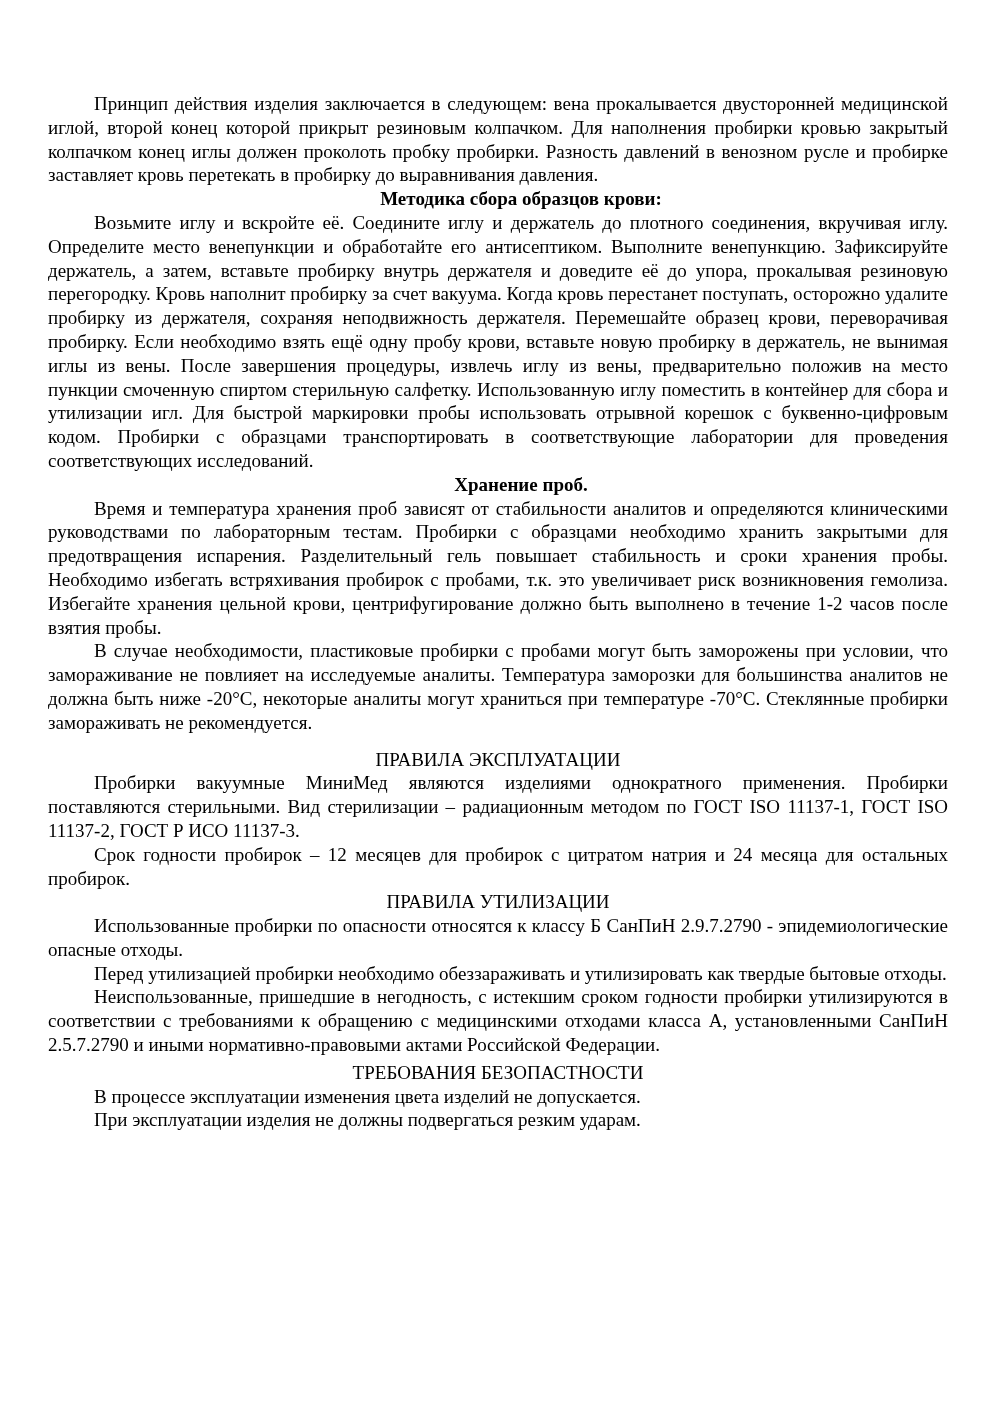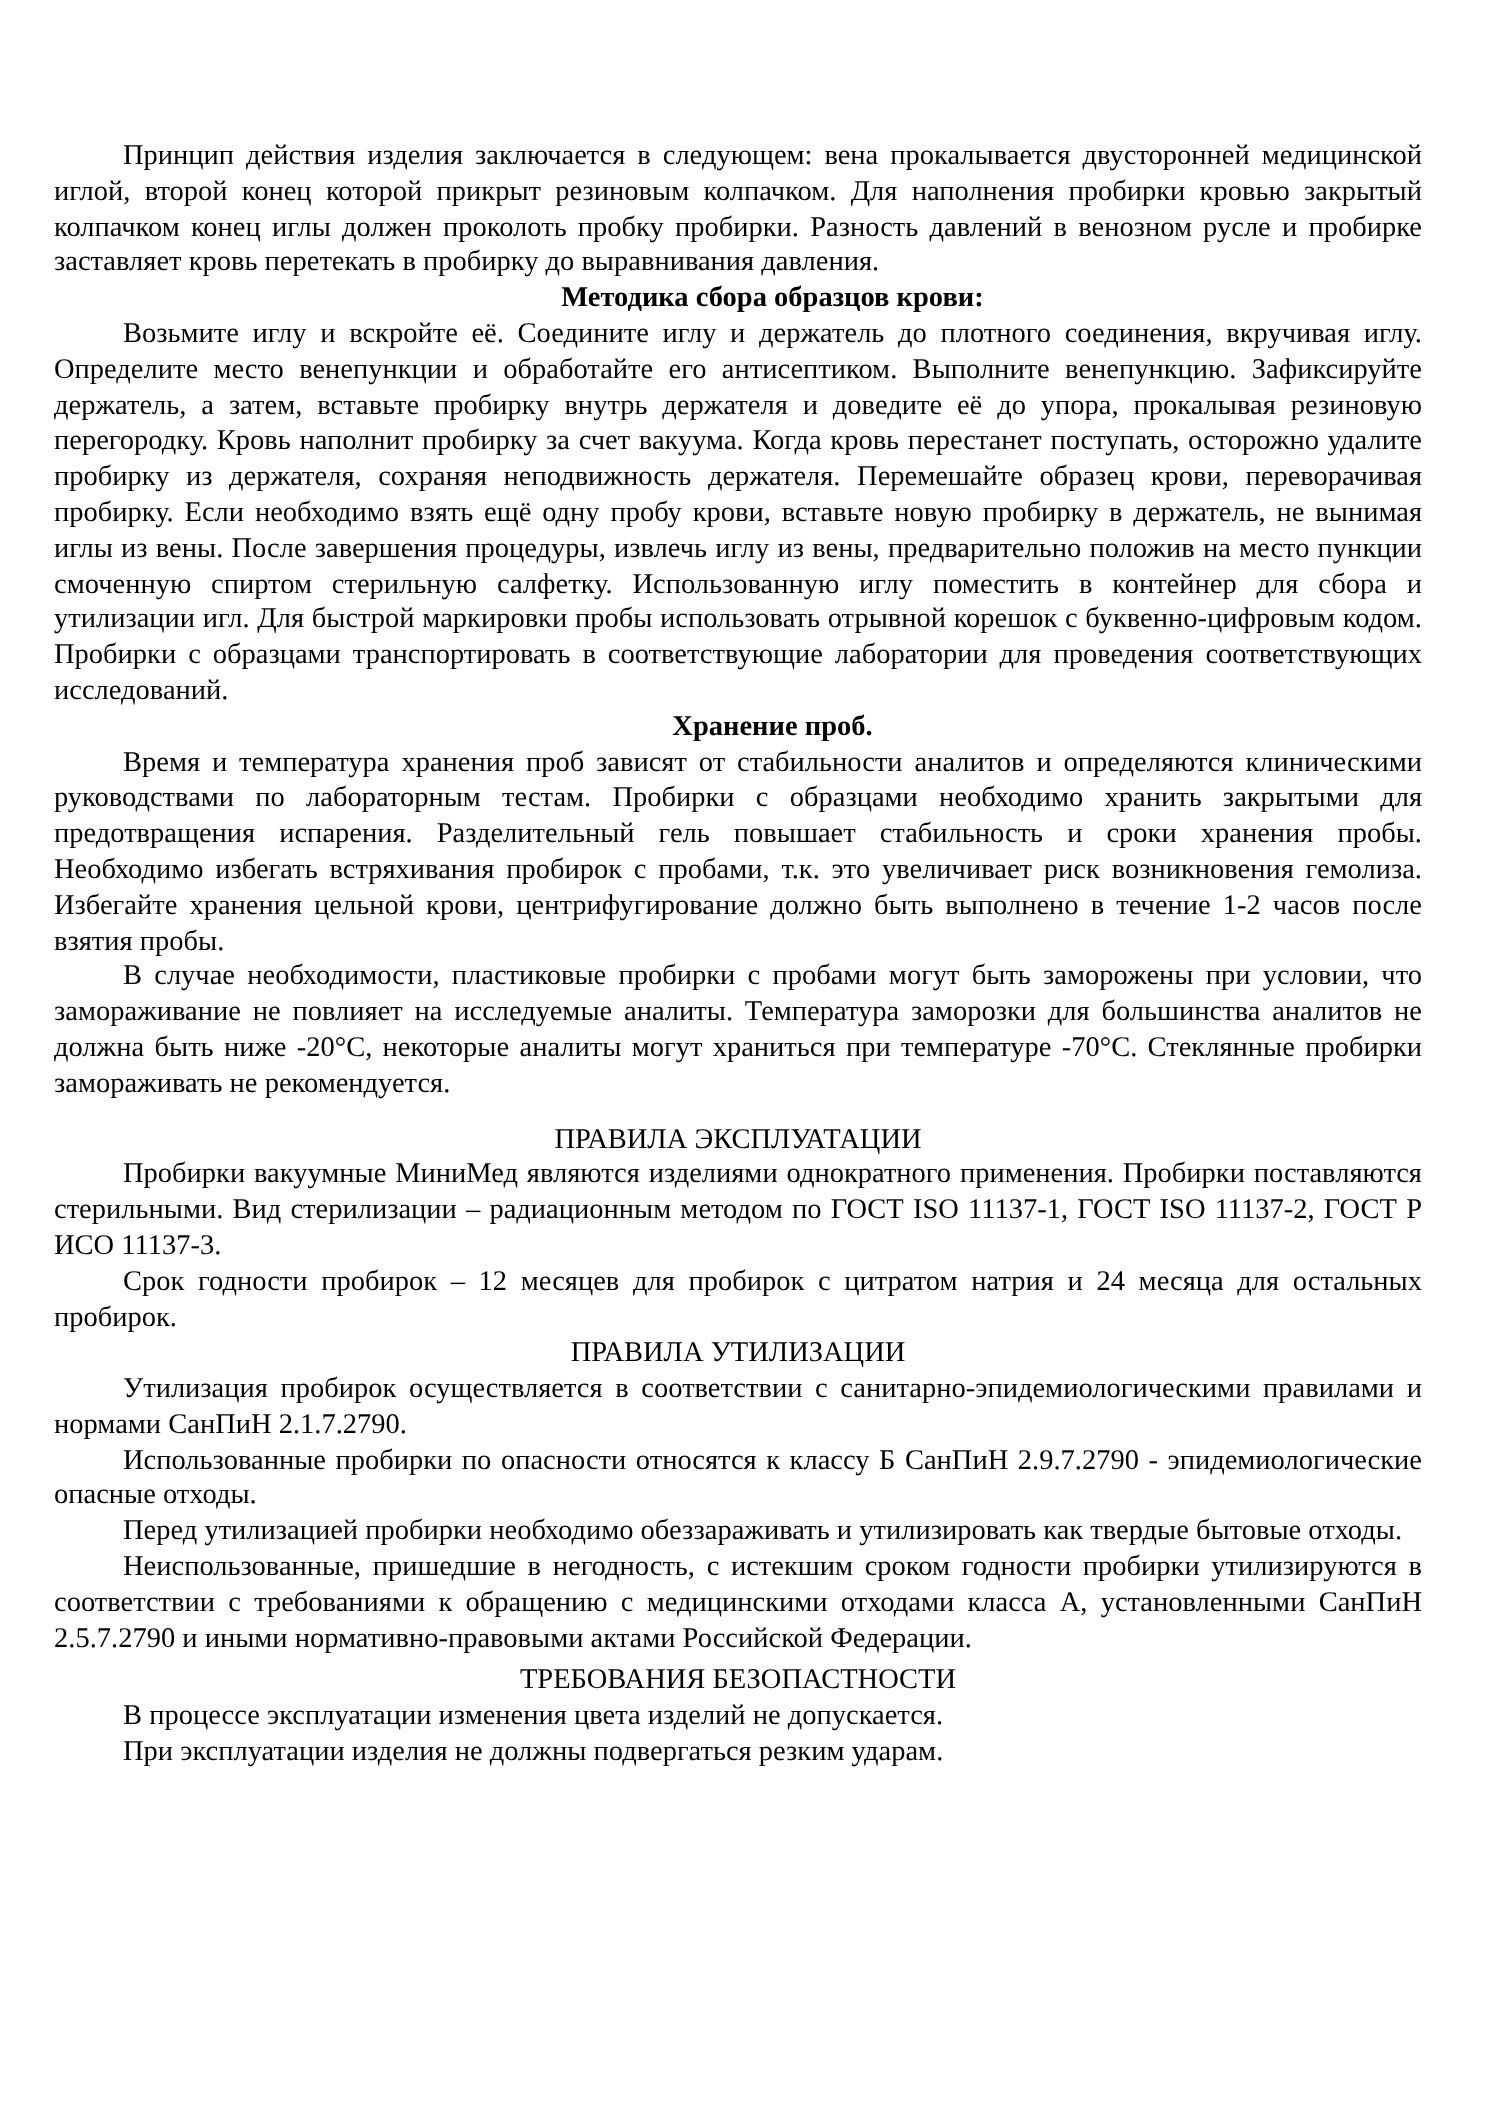--- a/index.html
+++ b/index.html
@@ -8,21 +8,21 @@
     width: 1000px;
     height: 1414px;
     font-family: "Liberation Serif", "DejaVu Serif", serif;
     color: #000000;
     overflow: hidden;
   }
   .page {
     width: 1000px;
     height: 1414px;
     background: #ffffff;
-    padding: 92px 52px 40px 36px;
+    padding: 92px 52px 40px 48px;
   }
   .doc p {
     font-size: 19px;
     line-height: 23.8px;
     text-align: justify;
     text-justify: inter-word;
   }
   .doc .body-par {
     text-indent: 46px;
   }
@@ -50,20 +50,19 @@
   <p class="body-par">Принцип действия изделия заключается в следующем: вена прокалывается двусторонней медицинской иглой, второй конец которой прикрыт резиновым колпачком. Для наполнения пробирки кровью закрытый колпачком конец иглы должен проколоть пробку пробирки. Разность давлений в венозном русле и пробирке заставляет кровь перетекать в пробирку до выравнивания давления.</p>
   <p class="h-left">Методика сбора образцов крови:</p>
   <p class="body-par">Возьмите иглу и вскройте её. Соедините иглу и держатель до плотного соединения, вкручивая иглу. Определите место венепункции и обработайте его антисептиком. Выполните венепункцию. Зафиксируйте держатель, а затем, вставьте пробирку внутрь держателя и доведите её до упора, прокалывая резиновую перегородку. Кровь наполнит пробирку за счет вакуума. Когда кровь перестанет поступать, осторожно удалите пробирку из держателя, сохраняя неподвижность держателя. Перемешайте образец крови, переворачивая пробирку. Если необходимо взять ещё одну пробу крови, вставьте новую пробирку в держатель, не вынимая иглы из вены. После завершения процедуры, извлечь иглу из вены, предварительно положив на место пункции смоченную спиртом стерильную салфетку. Использованную иглу поместить в контейнер для сбора и утилизации игл. Для быстрой маркировки пробы использовать отрывной корешок с буквенно-цифровым кодом. Пробирки с образцами транспортировать в соответствующие лаборатории для проведения соответствующих исследований.</p>
   <p class="h-left">Хранение проб.</p>
   <p class="body-par">Время и температура хранения проб зависят от стабильности аналитов и определяются клиническими руководствами по лабораторным тестам. Пробирки с образцами необходимо хранить закрытыми для предотвращения испарения. Разделительный гель повышает стабильность и сроки хранения пробы. Необходимо избегать встряхивания пробирок с пробами, т.к. это увеличивает риск возникновения гемолиза. Избегайте хранения цельной крови, центрифугирование должно быть выполнено в течение 1-2 часов после взятия пробы.</p>
   <p class="body-par">В случае необходимости, пластиковые пробирки с пробами могут быть заморожены при условии, что замораживание не повлияет на исследуемые аналиты. Температура заморозки для большинства аналитов не должна быть ниже -20°С, некоторые аналиты могут храниться при температуре -70°С. Стеклянные пробирки замораживать не рекомендуется.</p>
   <p class="h-center gap-before">ПРАВИЛА ЭКСПЛУАТАЦИИ</p>
   <p class="body-par">Пробирки вакуумные МиниМед являются изделиями однократного применения. Пробирки поставляются стерильными. Вид стерилизации – радиационным методом по ГОСТ ISO 11137-1, ГОСТ ISO 11137-2, ГОСТ Р ИСО 11137-3.</p>
   <p class="body-par">Срок годности пробирок – 12 месяцев для пробирок с цитратом натрия и 24 месяца для остальных пробирок.</p>
   <p class="h-center">ПРАВИЛА УТИЛИЗАЦИИ</p>
-  <p class="body-par">Утилизация пробирок осуществляется в соответствии с санитарно-эпидемиологическими правилами и нормами СанПиН 2.1.7.2790.</p>
   <p class="body-par">Использованные пробирки по опасности относятся к классу Б СанПиН 2.9.7.2790 - эпидемиологические опасные отходы.</p>
   <p class="body-par">Перед утилизацией пробирки необходимо обеззараживать и утилизировать как твердые бытовые отходы.</p>
   <p class="body-par">Неиспользованные, пришедшие в негодность, с истекшим сроком годности пробирки утилизируются в соответствии с требованиями к обращению с медицинскими отходами класса А, установленными СанПиН 2.5.7.2790 и иными нормативно-правовыми актами Российской Федерации.</p>
   <p class="h-center small-gap-before">ТРЕБОВАНИЯ БЕЗОПАСТНОСТИ</p>
   <p class="body-par">В процессе эксплуатации изменения цвета изделий не допускается.</p>
   <p class="body-par">При эксплуатации изделия не должны подвергаться резким ударам.</p>
 </div>
 
 </body></html>

